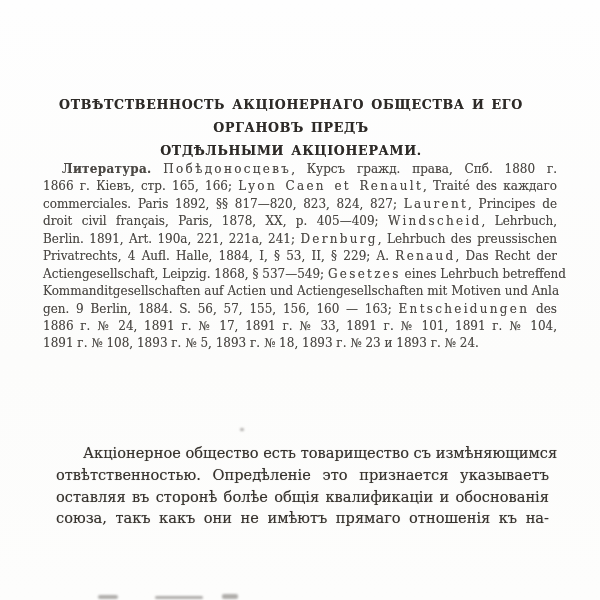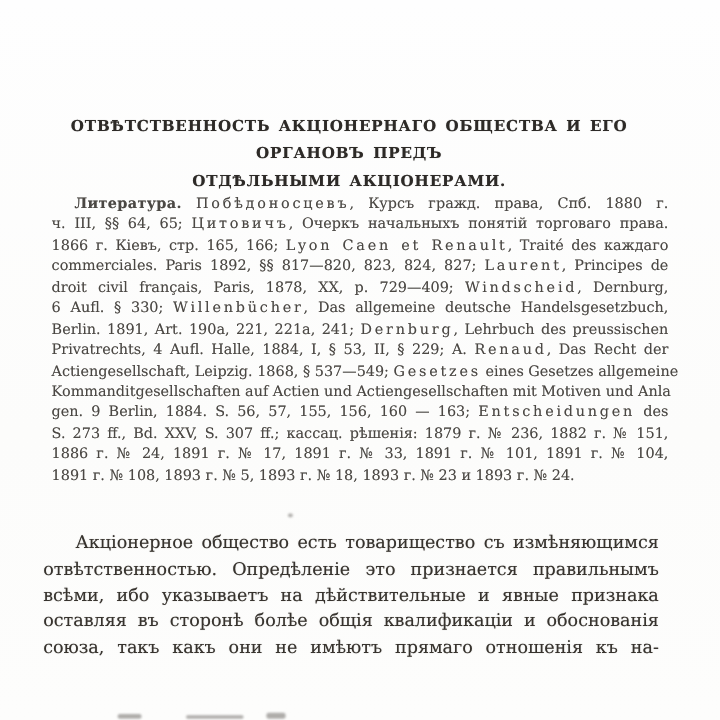--- a/index.html
+++ b/index.html
@@ -57,20 +57,21 @@
     font-size: 14.6px;
     line-height: 21.8px;
     color: #37332e;
     text-shadow: 0 0 0.7px rgba(55,51,46,0.5);
   }
   .body-line {
     height: 21.8px;
     text-align: justify;
     text-align-last: justify;
     white-space: nowrap;
+    margin-left: 20px;
   }
   .body-line.ind { text-indent: 27px; }
   
   .artifact { position: absolute; background: rgba(80,76,70,0.45); filter: blur(1.1px); border-radius: 2px; }
   .art-dot   { left: 240px; top: 428px; width: 4px;  height: 3px; }
   .art-cut-1 { left: 98px;  top: 595px; width: 20px; height: 4px; }
   .art-cut-2 { left: 155px; top: 596px; width: 48px; height: 3px; }
   .art-cut-3 { left: 222px; top: 594px; width: 16px; height: 5px; }
 </style>
 </head>
@@ -78,39 +79,35 @@
 
 <div class="page">
 
   <div class="heading">
       <div>ОТВѢТСТВЕННОСТЬ АКЦІОНЕРНАГО ОБЩЕСТВА И ЕГО ОРГАНОВЪ ПРЕДЪ</div>
       <div>ОТДѢЛЬНЫМИ АКЦІОНЕРАМИ.</div>
     </div>
 
   <div class="literature">
       <div class="lit-line ind"><span class="seg-b">Литература.</span><span class="seg-p"> </span><span class="seg-sp">Побѣдоносцевъ</span><span class="seg-p">, Курсъ гражд. права, Спб. 1880 г.</span></div>
-      <div class="lit-line"><span class="seg-p">ч. III, §§ 64, 65; </span><span class="seg-sp">Цитовичъ</span><span class="seg-p">, Очеркъ начальныхъ понятій торговаго права.</span></div>
       <div class="lit-line"><span class="seg-p">1866 г. Кіевъ, стр. 165, 166; </span><span class="seg-sp">Lyon Caen et Renault</span><span class="seg-p">, Traité des каждаго</span></div>
       <div class="lit-line"><span class="seg-p">commerciales. Paris 1892, §§ 817—820, 823, 824, 827; </span><span class="seg-sp">Laurent</span><span class="seg-p">, Principes de</span></div>
-      <div class="lit-line"><span class="seg-p">droit civil français, Paris, 1878, XX, p. 729—409; </span><span class="seg-sp">Windscheid</span><span class="seg-p">, Dernburg,</span></div>
-      <div class="lit-line"><span class="seg-p">6 Aufl. § 330; </span><span class="seg-sp">Willenbücher</span><span class="seg-p">, Das allgemeine deutsche Handelsgesetzbuch,</span></div>
+      <div class="lit-line"><span class="seg-p">droit civil français, Paris, 1878, XX, p. 405—409; </span><span class="seg-sp">Windscheid</span><span class="seg-p">, Lehrbuch,</span></div>
       <div class="lit-line"><span class="seg-p">Berlin. 1891, Art. 190a, 221, 221a, 241; </span><span class="seg-sp">Dernburg</span><span class="seg-p">, Lehrbuch des preussischen</span></div>
       <div class="lit-line"><span class="seg-p">Privatrechts, 4 Aufl. Halle, 1884, I, § 53, II, § 229; A. </span><span class="seg-sp">Renaud</span><span class="seg-p">, Das Recht der</span></div>
-      <div class="lit-line"><span class="seg-p">Actiengesellschaft, Leipzig. 1868, § 537—549; </span><span class="seg-sp">Gesetzes</span><span class="seg-p"> eines Gesetzes allgemeine</span></div>
+      <div class="lit-line"><span class="seg-p">Actiengesellschaft, Leipzig. 1868, § 537—549; </span><span class="seg-sp">Gesetzes</span><span class="seg-p"> eines Lehrbuch betreffend</span></div>
       <div class="lit-line"><span class="seg-p">Kommanditgesellschaften auf Actien und Actiengesellschaften mit Motiven und Anla</span></div>
       <div class="lit-line"><span class="seg-p">gen. 9 Berlin, 1884. S. 56, 57, 155, 156, 160 — 163; </span><span class="seg-sp">Entscheidungen</span><span class="seg-p"> des</span></div>
-      <div class="lit-line"><span class="seg-p">S. 273 ff., Bd. XXV, S. 307 ff.; кассац. рѣшенія: 1879 г. № 236, 1882 г. № 151,</span></div>
       <div class="lit-line"><span class="seg-p">1886 г. № 24, 1891 г. № 17, 1891 г. № 33, 1891 г. № 101, 1891 г. № 104,</span></div>
       <div class="lit-line no-just"><span class="seg-p">1891 г. № 108, 1893 г. № 5, 1893 г. № 18, 1893 г. № 23 и 1893 г. № 24.</span></div>
     </div>
 
   <div class="body-par">
       <div class="body-line ind">Акціонерное общество есть товарищество съ измѣняющимся</div>
-      <div class="body-line">отвѣтственностью. Опредѣленіе это признается правильнымъ</div>
-      <div class="body-line">всѣми, ибо указываетъ на дѣйствительные и явные признака</div>
+      <div class="body-line">отвѣтственностью. Опредѣленіе это признается указываетъ</div>
       <div class="body-line">оставляя въ сторонѣ болѣе общія квалификаціи и обоснованія</div>
       <div class="body-line">союза, такъ какъ они не имѣютъ прямаго отношенія къ на-</div>
     </div>
 
   <div class="artifact art-dot"></div>
   <div class="artifact art-cut-1"></div>
   <div class="artifact art-cut-2"></div>
   <div class="artifact art-cut-3"></div>
 
 </div>

